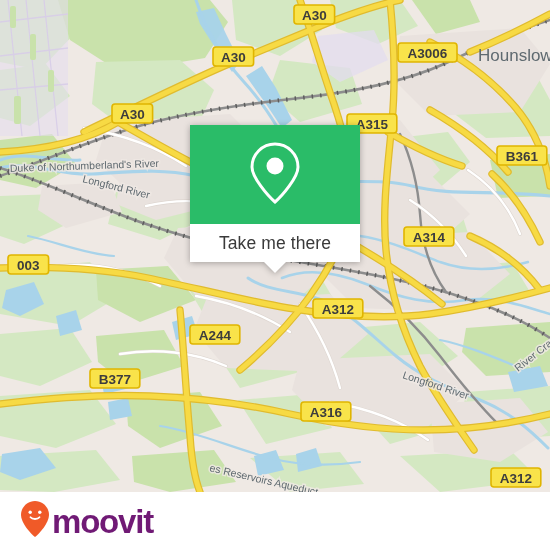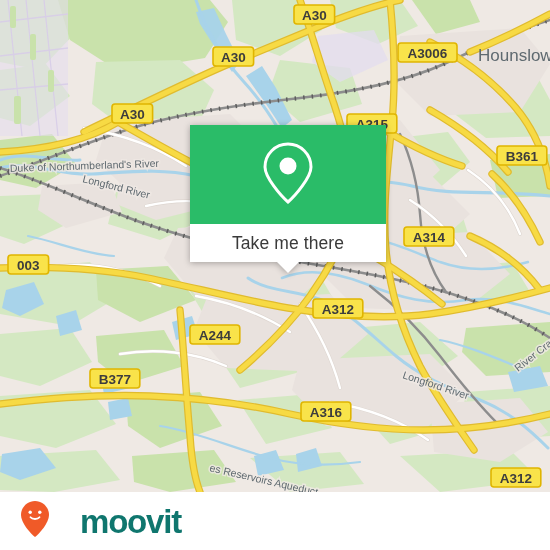--- a/index.html
+++ b/index.html
@@ -41,21 +41,21 @@
     text-shadow:
        1px 0 2px #fff, -1px 0 2px #fff, 0 1px 2px #fff, 0 -1px 2px #fff,
        1px 1px 2px #fff, -1px -1px 2px #fff;
   }
 
   
   #callout {
     position: absolute;
     left: 190px;
     top: 125px;
-    width: 196px;
+    width: 170px;
     z-index: 60;
     filter: drop-shadow(0 1px 3px rgba(0,0,0,0.30));
   }
   #callout-top {
     background: #2ABC68;
     height: 99px;
     display: flex;
     align-items: center;
     justify-content: center;
   }
@@ -105,25 +105,24 @@
   }
   #brand {
     flex: 0 0 auto;
     display: flex;
     align-items: center;
     gap: 2px;
   }
   #brand-name {
     font-size: 33px;
     font-weight: bold;
-    color: #0f766e;
+    color: #701a75;
     font-family: "Liberation Sans", sans-serif;
     letter-spacing: -1.2px;
     line-height: 1;
-    margin-left: 28px;
   }
 </style>
 </head>
 <body>
 
 <div id="screen">
 
   <div id="map">
     <svg id="map-svg" width="550" height="492" viewBox="0 0 550 492" xmlns="http://www.w3.org/2000/svg">
       <defs>

